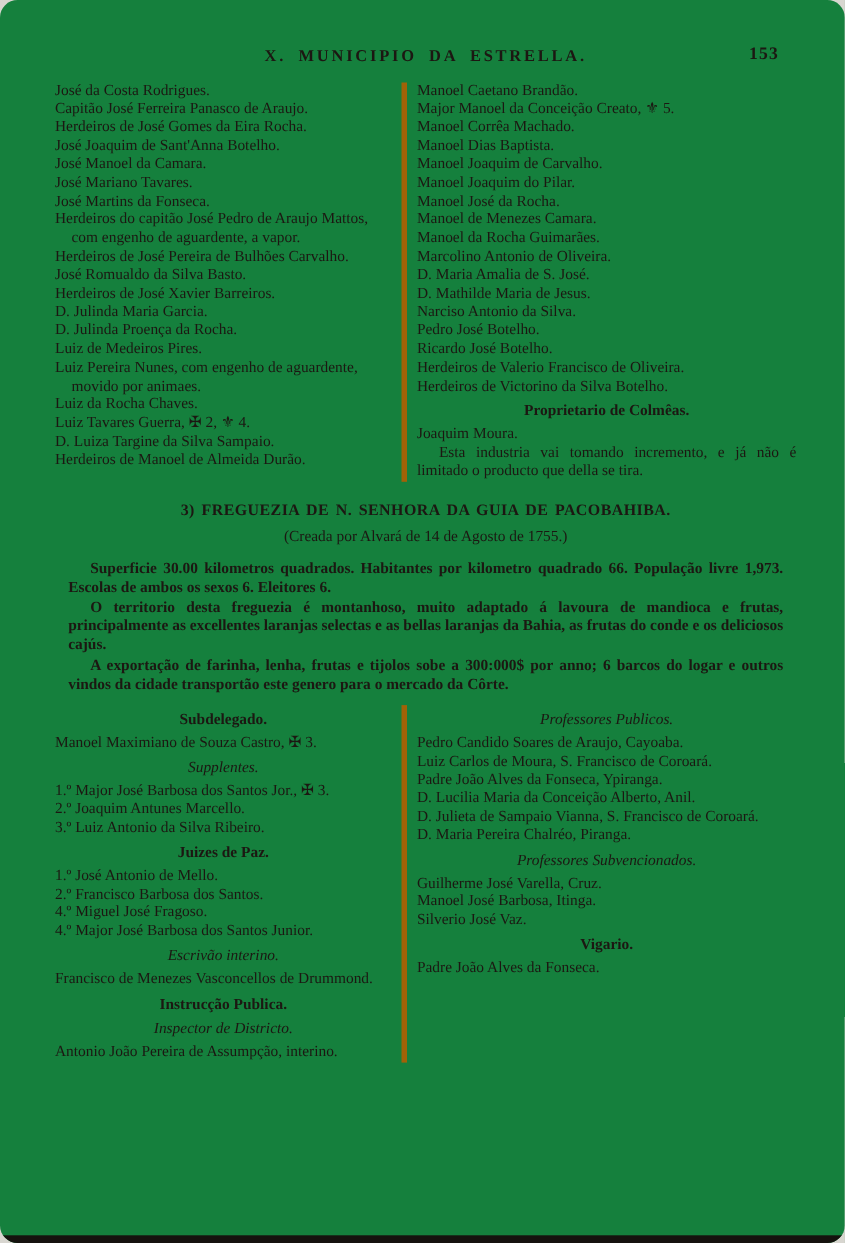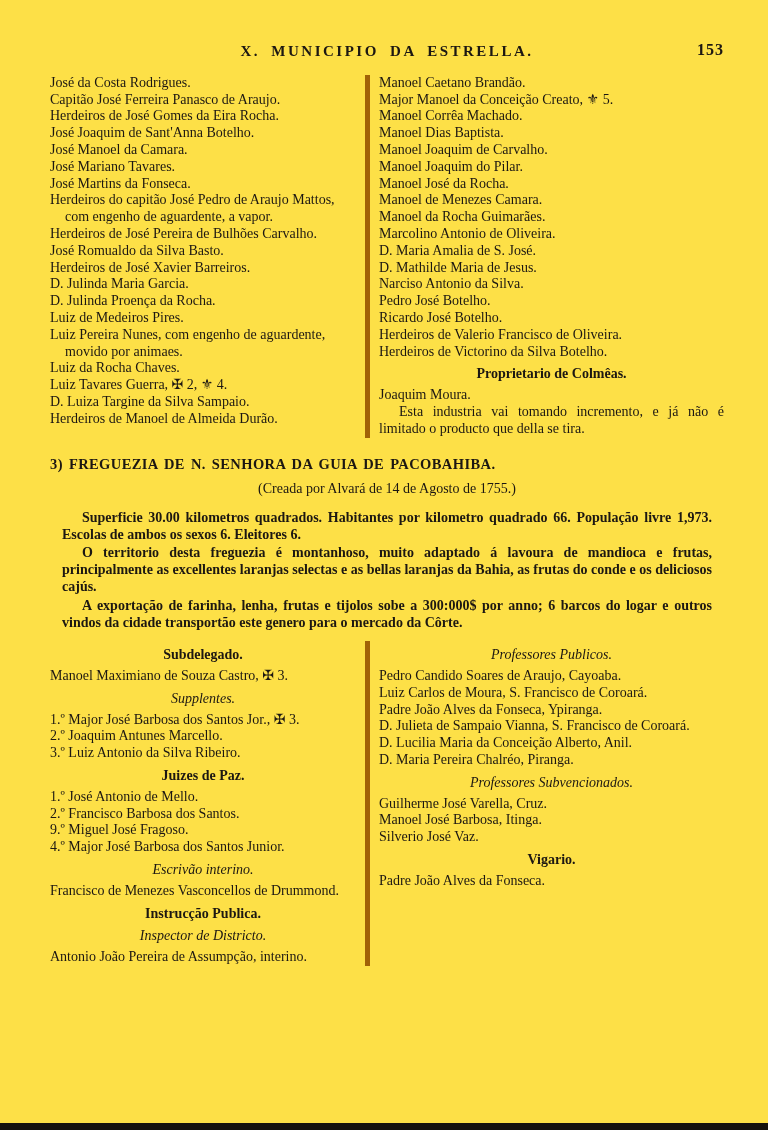--- a/index.html
+++ b/index.html
@@ -1,34 +1,34 @@
 <!DOCTYPE html>
 <html><head>
 <meta charset="utf-8">
 <style>
   html, body { margin:0; padding:0; background:#d8d6d0; }
   .page {
     position:relative; width:768px; height:1130px; margin:0 auto; box-sizing:border-box;
-    background:#fde047; color:#1c1712;
+    background:#15803d; color:#1c1712;
     font-family:"Liberation Serif","DejaVu Serif",serif;
     font-size:14px; line-height:1.2;
-    padding:42px 44px 0 50px; overflow:hidden;
+    padding:42px 44px 0 50px; overflow:hidden;border-radius:16px;
   }
   .running-head { position:relative; text-align:center; margin-bottom:14px; }
   .head-title { font-weight:bold; font-size:15px; letter-spacing:2.5px; word-spacing:5px; }
-  .page-number { position:absolute; right:0; top:-2px; font-weight:bold; font-size:16px; letter-spacing:1px; }
+  .page-number { position:absolute; right:16px; top:-2px; font-weight:bold; font-size:16px; letter-spacing:1px; }
   .two-col { display:flex; align-items:stretch; }
   .col-l { flex:0 0 315px; box-sizing:border-box; padding-right:9px; }
   .col-r { flex:1; box-sizing:border-box; border-left:5px solid #a16207; padding-left:9px; }
   .entry { padding-left:15px; text-indent:-15px; }
   .h-bold { text-align:center; font-weight:bold; margin:6px 0 4px; }
   .h-italic { text-align:center; font-style:italic; margin:6px 0 4px; }
   .para { text-indent:20px; text-align:justify; margin:0; }
   p.para { margin:0 12px 2px;font-weight:bold; }
-  .section-title { font-weight:bold; font-size:14.5px; letter-spacing:.4px; word-spacing:2px; margin:18px 0 8px; }
+  .section-title { text-align:center; font-weight:bold; font-size:14.5px; letter-spacing:.4px; word-spacing:2px; margin:18px 0 8px; }
   .section-subtitle { text-align:center; margin-bottom:12px; }
   .officials { margin-top:10px; }
   .scan-edge-bottom { position:absolute; left:0; right:0; bottom:0; height:7px; background:#15120e; }
 </style>
 </head>
 <body>
 
 <div class="page">
 
   <div class="running-head">
@@ -97,35 +97,35 @@
     <div class="col-l">
         <div class="h-bold">Subdelegado.</div>
         <div class="entry">Manoel Maximiano de Souza Castro, ✠ 3.</div>
         <div class="h-italic">Supplentes.</div>
         <div class="entry">1.º Major José Barbosa dos Santos Jor., ✠ 3.</div>
         <div class="entry">2.º Joaquim Antunes Marcello.</div>
         <div class="entry">3.º Luiz Antonio da Silva Ribeiro.</div>
         <div class="h-bold">Juizes de Paz.</div>
         <div class="entry">1.º José Antonio de Mello.</div>
         <div class="entry">2.º Francisco Barbosa dos Santos.</div>
-        <div class="entry">9.º Miguel José Fragoso.</div>
+        <div class="entry">4.º Miguel José Fragoso.</div>
         <div class="entry">4.º Major José Barbosa dos Santos Junior.</div>
         <div class="h-italic">Escrivão interino.</div>
         <div class="entry">Francisco de Menezes Vasconcellos de Drummond.</div>
         <div class="h-bold">Instrucção Publica.</div>
         <div class="h-italic">Inspector de Districto.</div>
         <div class="entry">Antonio João Pereira de Assumpção, interino.</div>
       </div>
     <div class="col-r">
         <div class="h-italic">Professores Publicos.</div>
         <div class="entry">Pedro Candido Soares de Araujo, Cayoaba.</div>
         <div class="entry">Luiz Carlos de Moura, S. Francisco de Coroará.</div>
         <div class="entry">Padre João Alves da Fonseca, Ypiranga.</div>
+        <div class="entry">D. Lucilia Maria da Conceição Alberto, Anil.</div>
         <div class="entry">D. Julieta de Sampaio Vianna, S. Francisco de Coroará.</div>
-        <div class="entry">D. Lucilia Maria da Conceição Alberto, Anil.</div>
         <div class="entry">D. Maria Pereira Chalréo, Piranga.</div>
         <div class="h-italic">Professores Subvencionados.</div>
         <div class="entry">Guilherme José Varella, Cruz.</div>
         <div class="entry">Manoel José Barbosa, Itinga.</div>
         <div class="entry">Silverio José Vaz.</div>
         <div class="h-bold">Vigario.</div>
         <div class="entry">Padre João Alves da Fonseca.</div>
       </div>
   </div>
 

